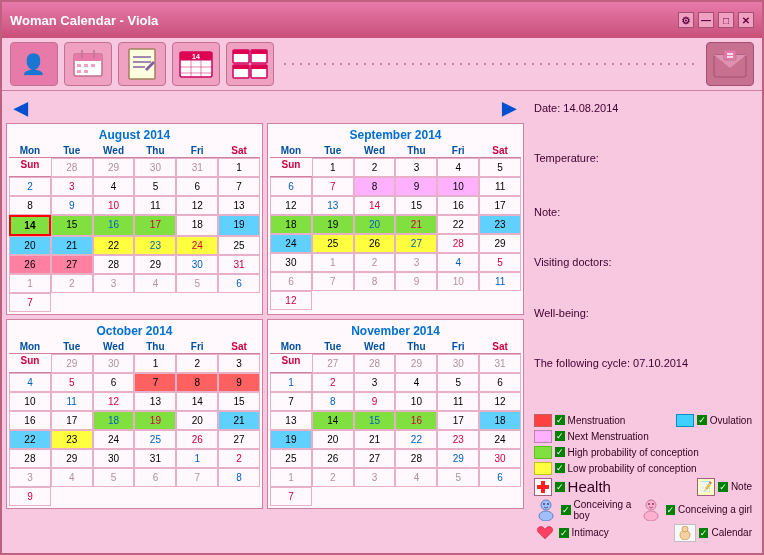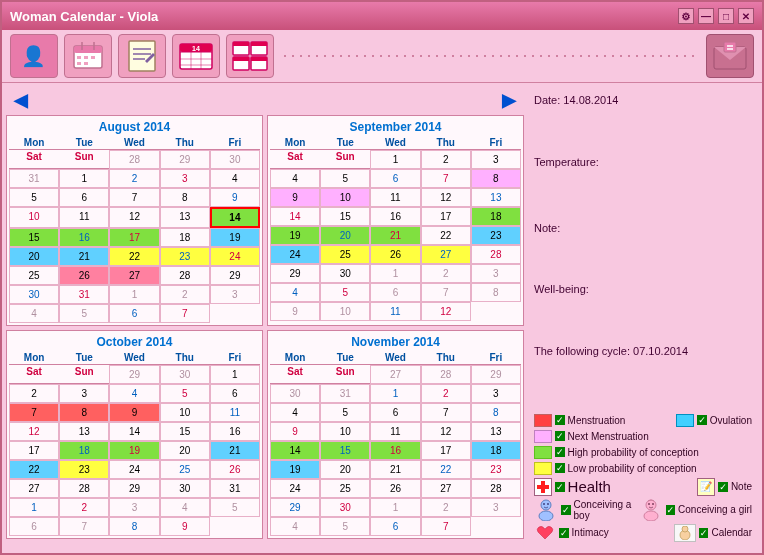--- a/index.html
+++ b/index.html
@@ -14,21 +14,21 @@
     .window {
       width: 764px;
       height: 555px;
       background: #f8c8e0;
       border: 2px solid #c06080;
       display: flex;
       flex-direction: column;
     }
     .title-bar {
       background: linear-gradient(to bottom, #e87aaa, #c8507a);
-      height: 28px;
+      height: 36px;
       display: flex;
       align-items: center;
       padding: 0 8px;
       color: white;
       font-weight: bold;
       font-size: 13px;
       justify-content: space-between;
     }
     .title-bar-left { display: flex; align-items: center; gap: 6px; }
     .title-bar-controls { display: flex; gap: 4px; }
@@ -115,21 +115,21 @@
     }
     .month-title {
       text-align: center;
       color: #0070d0;
       font-weight: bold;
       font-size: 12px;
       padding: 2px 0;
     }
     .cal-grid {
       display: grid;
-      grid-template-columns: repeat(5, 1fr);
+      grid-template-columns: repeat(6, 1fr);
       gap: 0;
     }
     .cal-header {
       text-align: center;
       font-weight: bold;
       color: #0050a0;
       font-size: 10px;
       padding: 1px 0;
       border-bottom: 1px solid #d080a0;
     }
@@ -499,20 +499,21 @@
             <div class="cal-cell other-month weekend">7</div>
           </div>
         </div>
       </div>
     </div>
 
     <div class="info-panel">
       <div class="info-row">Date: 14.08.2014</div>
       <div class="info-row">Temperature:</div>
       <div class="info-row" style="margin-top:4px">Note:</div>
+      <div class="info-row">Visiting doctors:</div>
       <div class="info-row">Well-being:</div>
       <div class="info-row">The following cycle: 07.10.2014</div>
 
       <div style="margin-top:10px">
 
         <div style="display:flex;align-items:center;gap:3px;margin-bottom:3px">
           <div style="width:18px;height:13px;background:#ff4040;border:1px solid #c06060"></div>
           <span style="font-size:9px;color:#fff;background:#008000;padding:0 1px">✓</span>
           <span style="font-size:10px;color:#300020;flex:1">Menstruation</span>
           <div style="width:18px;height:13px;background:#40d0ff;border:1px solid #0090c0"></div>

